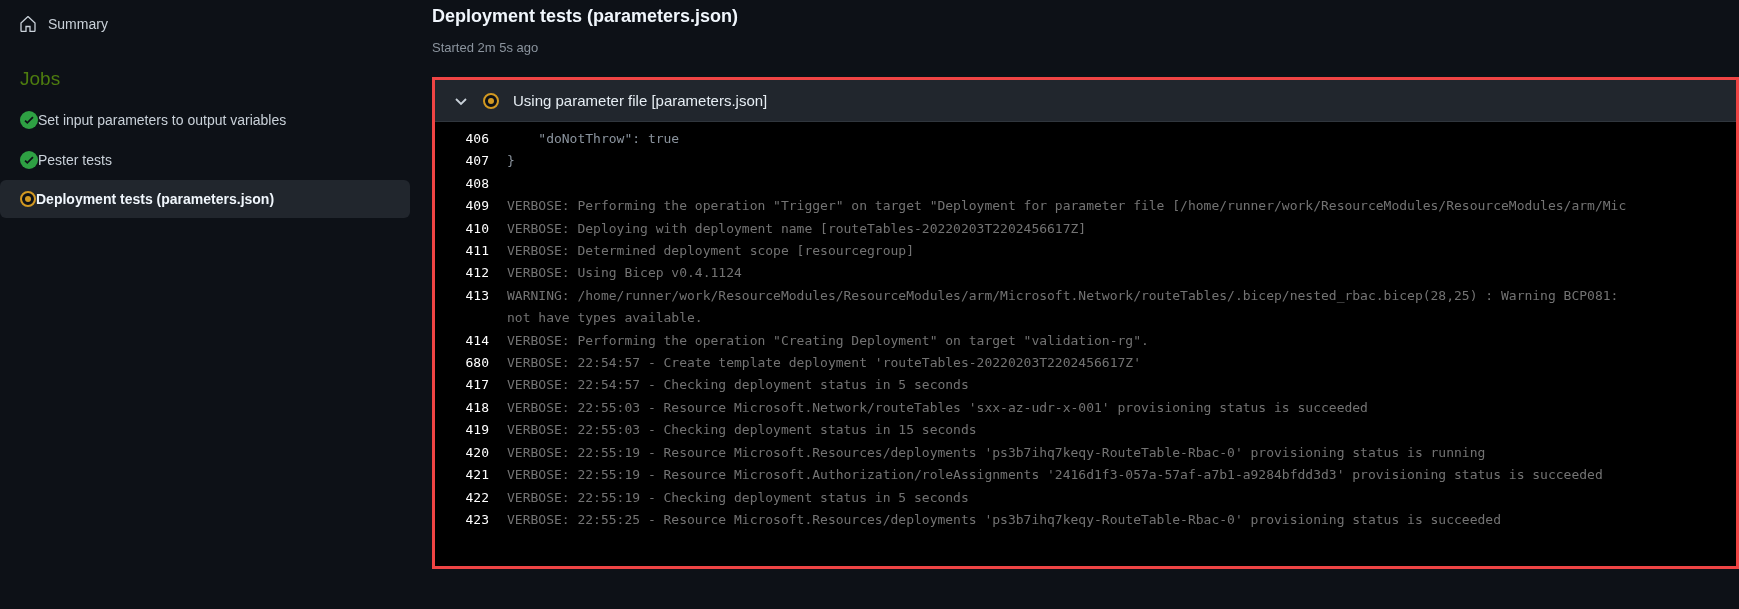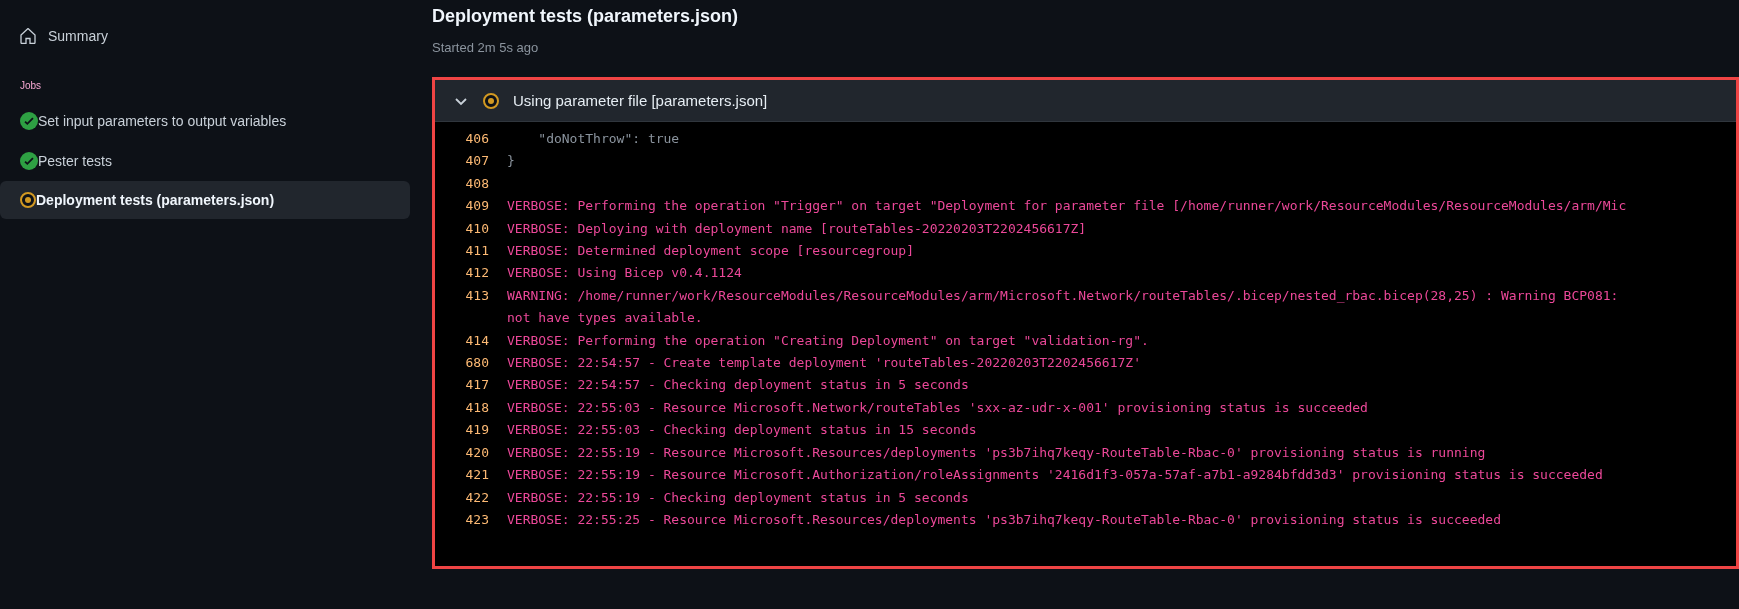--- a/index.html
+++ b/index.html
@@ -9,33 +9,33 @@
       font-family: -apple-system, BlinkMacSystemFont, "Segoe UI", Helvetica, Arial, sans-serif;
       font-size: 14px;
       display: flex;
       width: 1739px;
       height: 609px;
       overflow: hidden;
     }
     .sidebar {
       width: 410px;
       flex-shrink: 0;
-      padding: 20px 0;
+      padding: 8px 0;
     }
     .summary-row {
       display: flex;
       align-items: center;
       gap: 12px;
       padding: 8px 20px;
       cursor: pointer;
     }
     .home-icon { width: 16px; height: 16px; fill: #c9d1d9; }
     .jobs-heading {
-      color: #f9a8d4;
-      font-size: 10px;
+      color: #4d7c0f;
+      font-size: 19px;
       padding: 28px 20px 10px 20px;
     }
     .job-item {
       display: flex;
       align-items: center;
       padding: 11px 20px;
       border-radius: 6px;
       cursor: pointer;
     }
     .job-item.active { background: #21262d; }
@@ -95,26 +95,26 @@
       font-family: ui-monospace, SFMono-Regular, "SF Mono", Menlo, Consolas, monospace;
       font-size: 13px;
       line-height: 22.4px;
       padding: 6px 0;
     }
     .line { display: flex; white-space: pre; overflow:hidden; }
     .lnum {
       width: 72px;
       flex-shrink: 0;
       text-align: right;
-      color: #fdba74;
+      color: #ffffff;
       user-select: none;
       padding-right: 18px;
     }
     .ltxt { color: #8b949e; flex:1; overflow:hidden; text-overflow:clip; }
-    .ltxt.warn { color: #ec4899; }
+    .ltxt.warn { color: #737373; }
   </style>
 </head>
 <body>
 
 <aside class="sidebar">
   <div class="summary-row">
     <svg class="home-icon" viewBox="0 0 16 16">
         <path d="M8 .5l7 6.5v7.5a1 1 0 0 1-1 1h-4v-5H6v5H2a1 1 0 0 1-1-1V7L8 .5z" fill="none" stroke="#c9d1d9" stroke-width="1.3"></path>
       </svg>
     <span>Summary</span>

